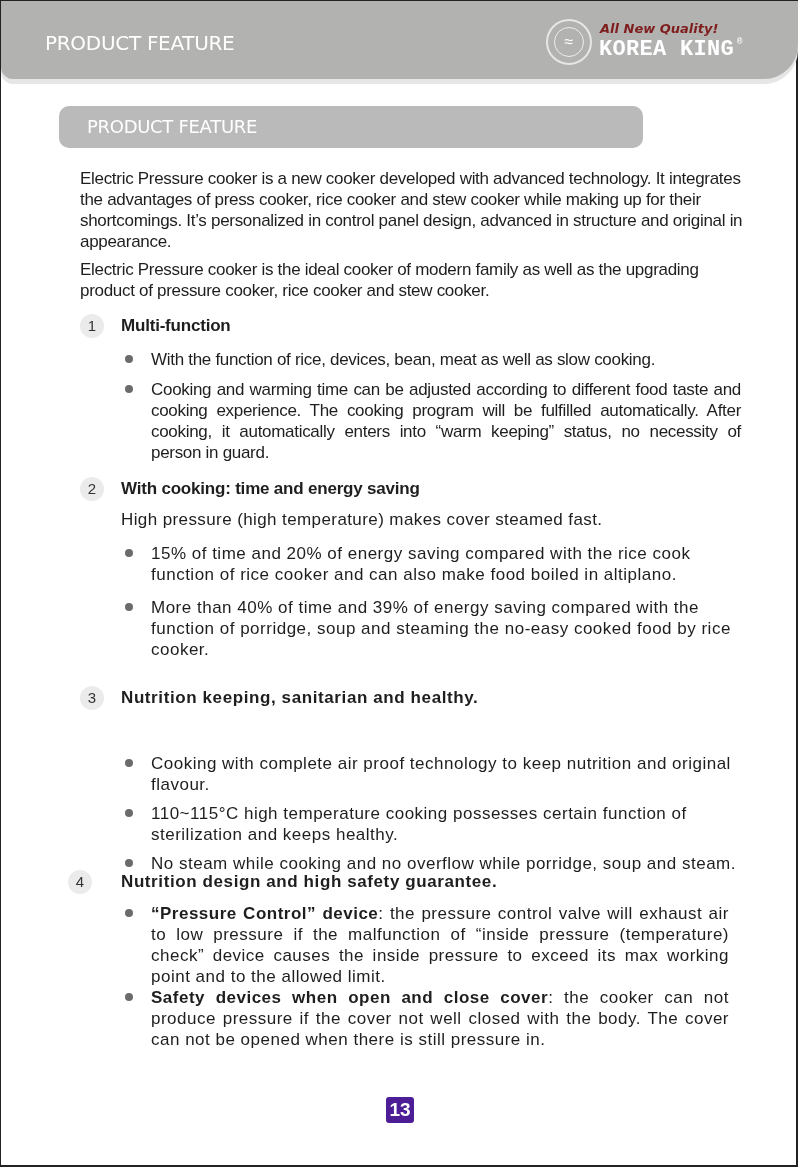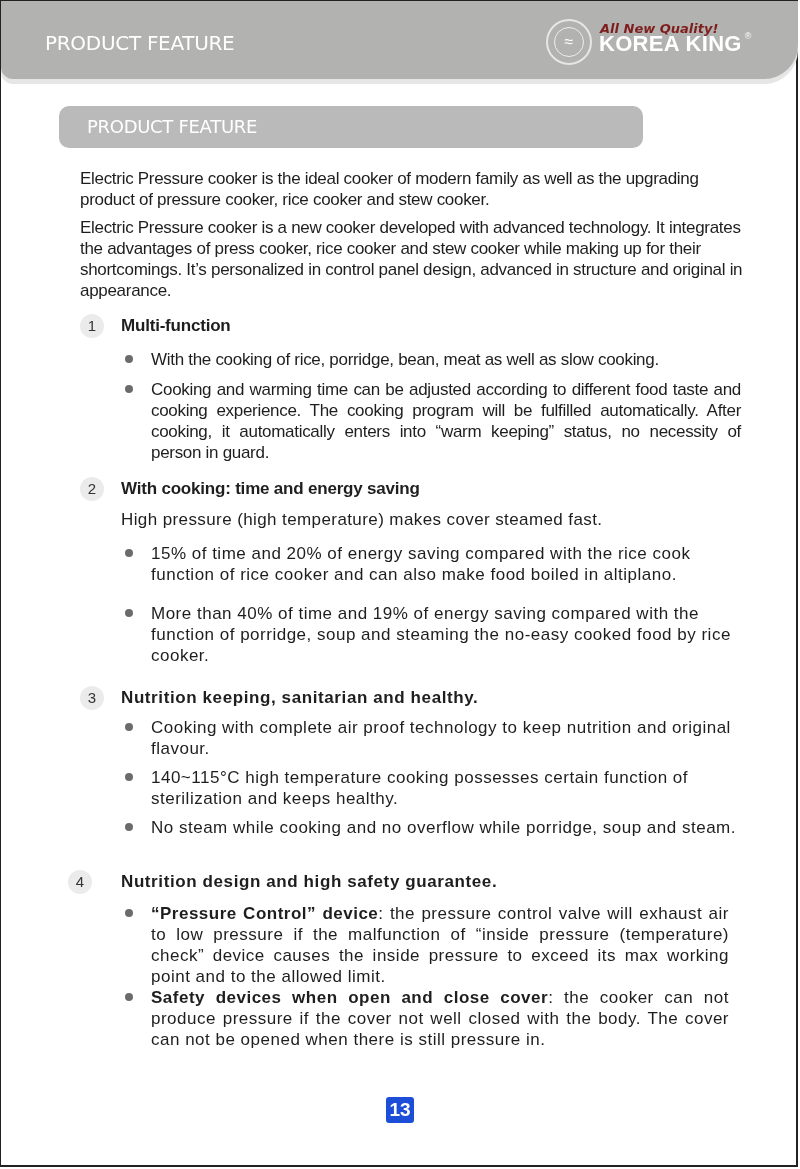--- a/index.html
+++ b/index.html
@@ -35,21 +35,21 @@
     .logo-seal-inner {
       width: 30px; height: 30px; border-radius: 50%; border: 1px solid #eee; box-sizing: border-box;
       display: flex; align-items: center; justify-content: center;
       color: #fff; font-size: 16px;
     }
     .logo-tag {
       position: absolute; left: 54px; top: 2px; font-family: "DejaVu Sans", sans-serif;
       font-style: italic; font-weight: bold; font-size: 13px; color: #7f1d1d;
     }
     .logo-brand {
-      position: absolute; left: 53px; top: 12px; font-family: Liberation Sans, sans-serif;
+      position: absolute; left: 53px; top: 18px; font-family: Liberation Mono, monospace;
       font-weight: bold; font-size: 22px; color: #fff; letter-spacing: 0.3px;
     }
     .logo-reg { font-size: 9px; vertical-align: top; margin-left: 3px; font-weight: normal; }
 
     .section-bar {
       position: absolute; left: 59px; top: 106px; width: 584px; height: 42px;
       background: #bababa; border-radius: 10px;
     }
     .section-title {
       position: absolute; left: 28px; top: 10px; font-family: "DejaVu Sans", sans-serif;
@@ -73,21 +73,21 @@
     .bullets li { position: relative; padding-left: 30px; font-size: 17px; line-height: 21px; }
     .bullets li .dot {
       position: absolute; left: 4px; top: 6px; width: 8px; height: 8px; border-radius: 50%; background: #6b6b6b;
     }
     .tight li { letter-spacing: -0.3px; text-align: justify; }
     .loose li { letter-spacing: 0.5px; }
     .justify { text-align: justify; text-align-last: left; }
 
     .page-num {
       position: absolute; left: 386px; top: 1097px; width: 28px; height: 26px;
-      background: #1d4ed8; border-radius: 3px; color: #fff; font-weight: bold;
+      background: #4c1d95; border-radius: 3px; color: #fff; font-weight: bold;
       font-size: 19px; text-align: center; line-height: 26px;
     }
   </style>
 </head>
 <body>
 
 <div class="frame"></div>
 
 <div class="top-band">
   <div class="header-title">PRODUCT FEATURE</div>
@@ -98,49 +98,49 @@
     <div class="logo-tag">All New Quality!</div>
     <div class="logo-brand"><span>KOREA KING</span><span class="logo-reg">®</span></div>
   </div>
 </div>
 
 <div class="section-bar">
   <div class="section-title">PRODUCT FEATURE</div>
 </div>
 
 <div class="intro">
+  <p>Electric Pressure cooker is a new cooker developed with advanced technology. It integrates the advantages of press cooker, rice cooker and stew cooker while making up for their shortcomings. It’s personalized in control panel design, advanced in structure and original in appearance.</p>
   <p>Electric Pressure cooker is the ideal cooker of modern family as well as the upgrading product of pressure cooker, rice cooker and stew cooker.</p>
-  <p>Electric Pressure cooker is a new cooker developed with advanced technology. It integrates the advantages of press cooker, rice cooker and stew cooker while making up for their shortcomings. It’s personalized in control panel design, advanced in structure and original in appearance.</p>
 </div>
 
 <div class="feature" style="top:314px;">
   <div class="num-badge">1</div>
   <div class="feature-title">Multi-function</div>
   <ul class="bullets tight" style="top:35px;">
-    <li style="margin-bottom:9px;"><span class="dot"></span><span>With the cooking of rice, porridge, bean, meat as well as slow cooking.</span></li>
+    <li style="margin-bottom:9px;"><span class="dot"></span><span>With the function of rice, devices, bean, meat as well as slow cooking.</span></li>
     <li><span class="dot"></span><span>Cooking and warming time can be adjusted according to different food taste and cooking experience. The cooking program will be fulfilled automatically. After cooking, it automatically enters into “warm keeping” status, no necessity of person in guard.</span></li>
   </ul>
 </div>
 
 <div class="feature" style="top:477px;">
   <div class="num-badge">2</div>
   <div class="feature-title">With cooking: time and energy saving</div>
   <div class="sub-text" style="top:33px;">High pressure (high temperature) makes cover steamed fast.</div>
   <ul class="bullets loose" style="top:66px;">
-    <li style="margin-bottom:18px;"><span class="dot"></span><span>15% of time and 20% of energy saving compared with the rice cook function of rice cooker and can also make food boiled in altiplano.</span></li>
-    <li><span class="dot"></span><span>More than 40% of time and 19% of energy saving compared with the function of porridge, soup and steaming the no-easy cooked food by rice cooker.</span></li>
+    <li style="margin-bottom:12px;"><span class="dot"></span><span>15% of time and 20% of energy saving compared with the rice cook function of rice cooker and can also make food boiled in altiplano.</span></li>
+    <li><span class="dot"></span><span>More than 40% of time and 39% of energy saving compared with the function of porridge, soup and steaming the no-easy cooked food by rice cooker.</span></li>
   </ul>
 </div>
 
 <div class="feature" style="top:686px;">
   <div class="num-badge">3</div>
   <div class="feature-title wide">Nutrition keeping, sanitarian and healthy.</div>
   <ul class="bullets loose" style="top:31px;">
-    <li style="margin-bottom:8px;"><span class="dot"></span><span>Cooking with complete air proof technology to keep nutrition and original flavour.</span></li>
-    <li style="margin-bottom:8px;"><span class="dot"></span><span>140~115°C high temperature cooking possesses certain function of sterilization and keeps healthy.</span></li>
+    <li style="margin-bottom:8px;margin-top:36px;"><span class="dot"></span><span>Cooking with complete air proof technology to keep nutrition and original flavour.</span></li>
+    <li style="margin-bottom:8px;"><span class="dot"></span><span>110~115°C high temperature cooking possesses certain function of sterilization and keeps healthy.</span></li>
     <li><span class="dot"></span><span>No steam while cooking and no overflow while porridge, soup and steam.</span></li>
   </ul>
 </div>
 
 <div class="feature" style="top:870px; left:68px;">
   <div class="num-badge">4</div>
   <div class="feature-title wide" style="left:53px;">Nutrition design and high safety guarantee.</div>
   <ul class="bullets loose justify" style="top:33px; left:53px; width:608px;">
     <li><span class="dot"></span><b>“Pressure Control” device</b><span>: the pressure control valve will exhaust air to low pressure if the malfunction of “inside pressure (temperature) check” device causes the inside pressure to exceed its max working point and to the allowed limit.</span></li>
     <li style="margin-bottom:14px;"><span class="dot"></span><b>Safety devices when open and close cover</b><span>: the cooker can not produce pressure if the cover not well closed with the body. The cover can not be opened when there is still pressure in.</span></li>

